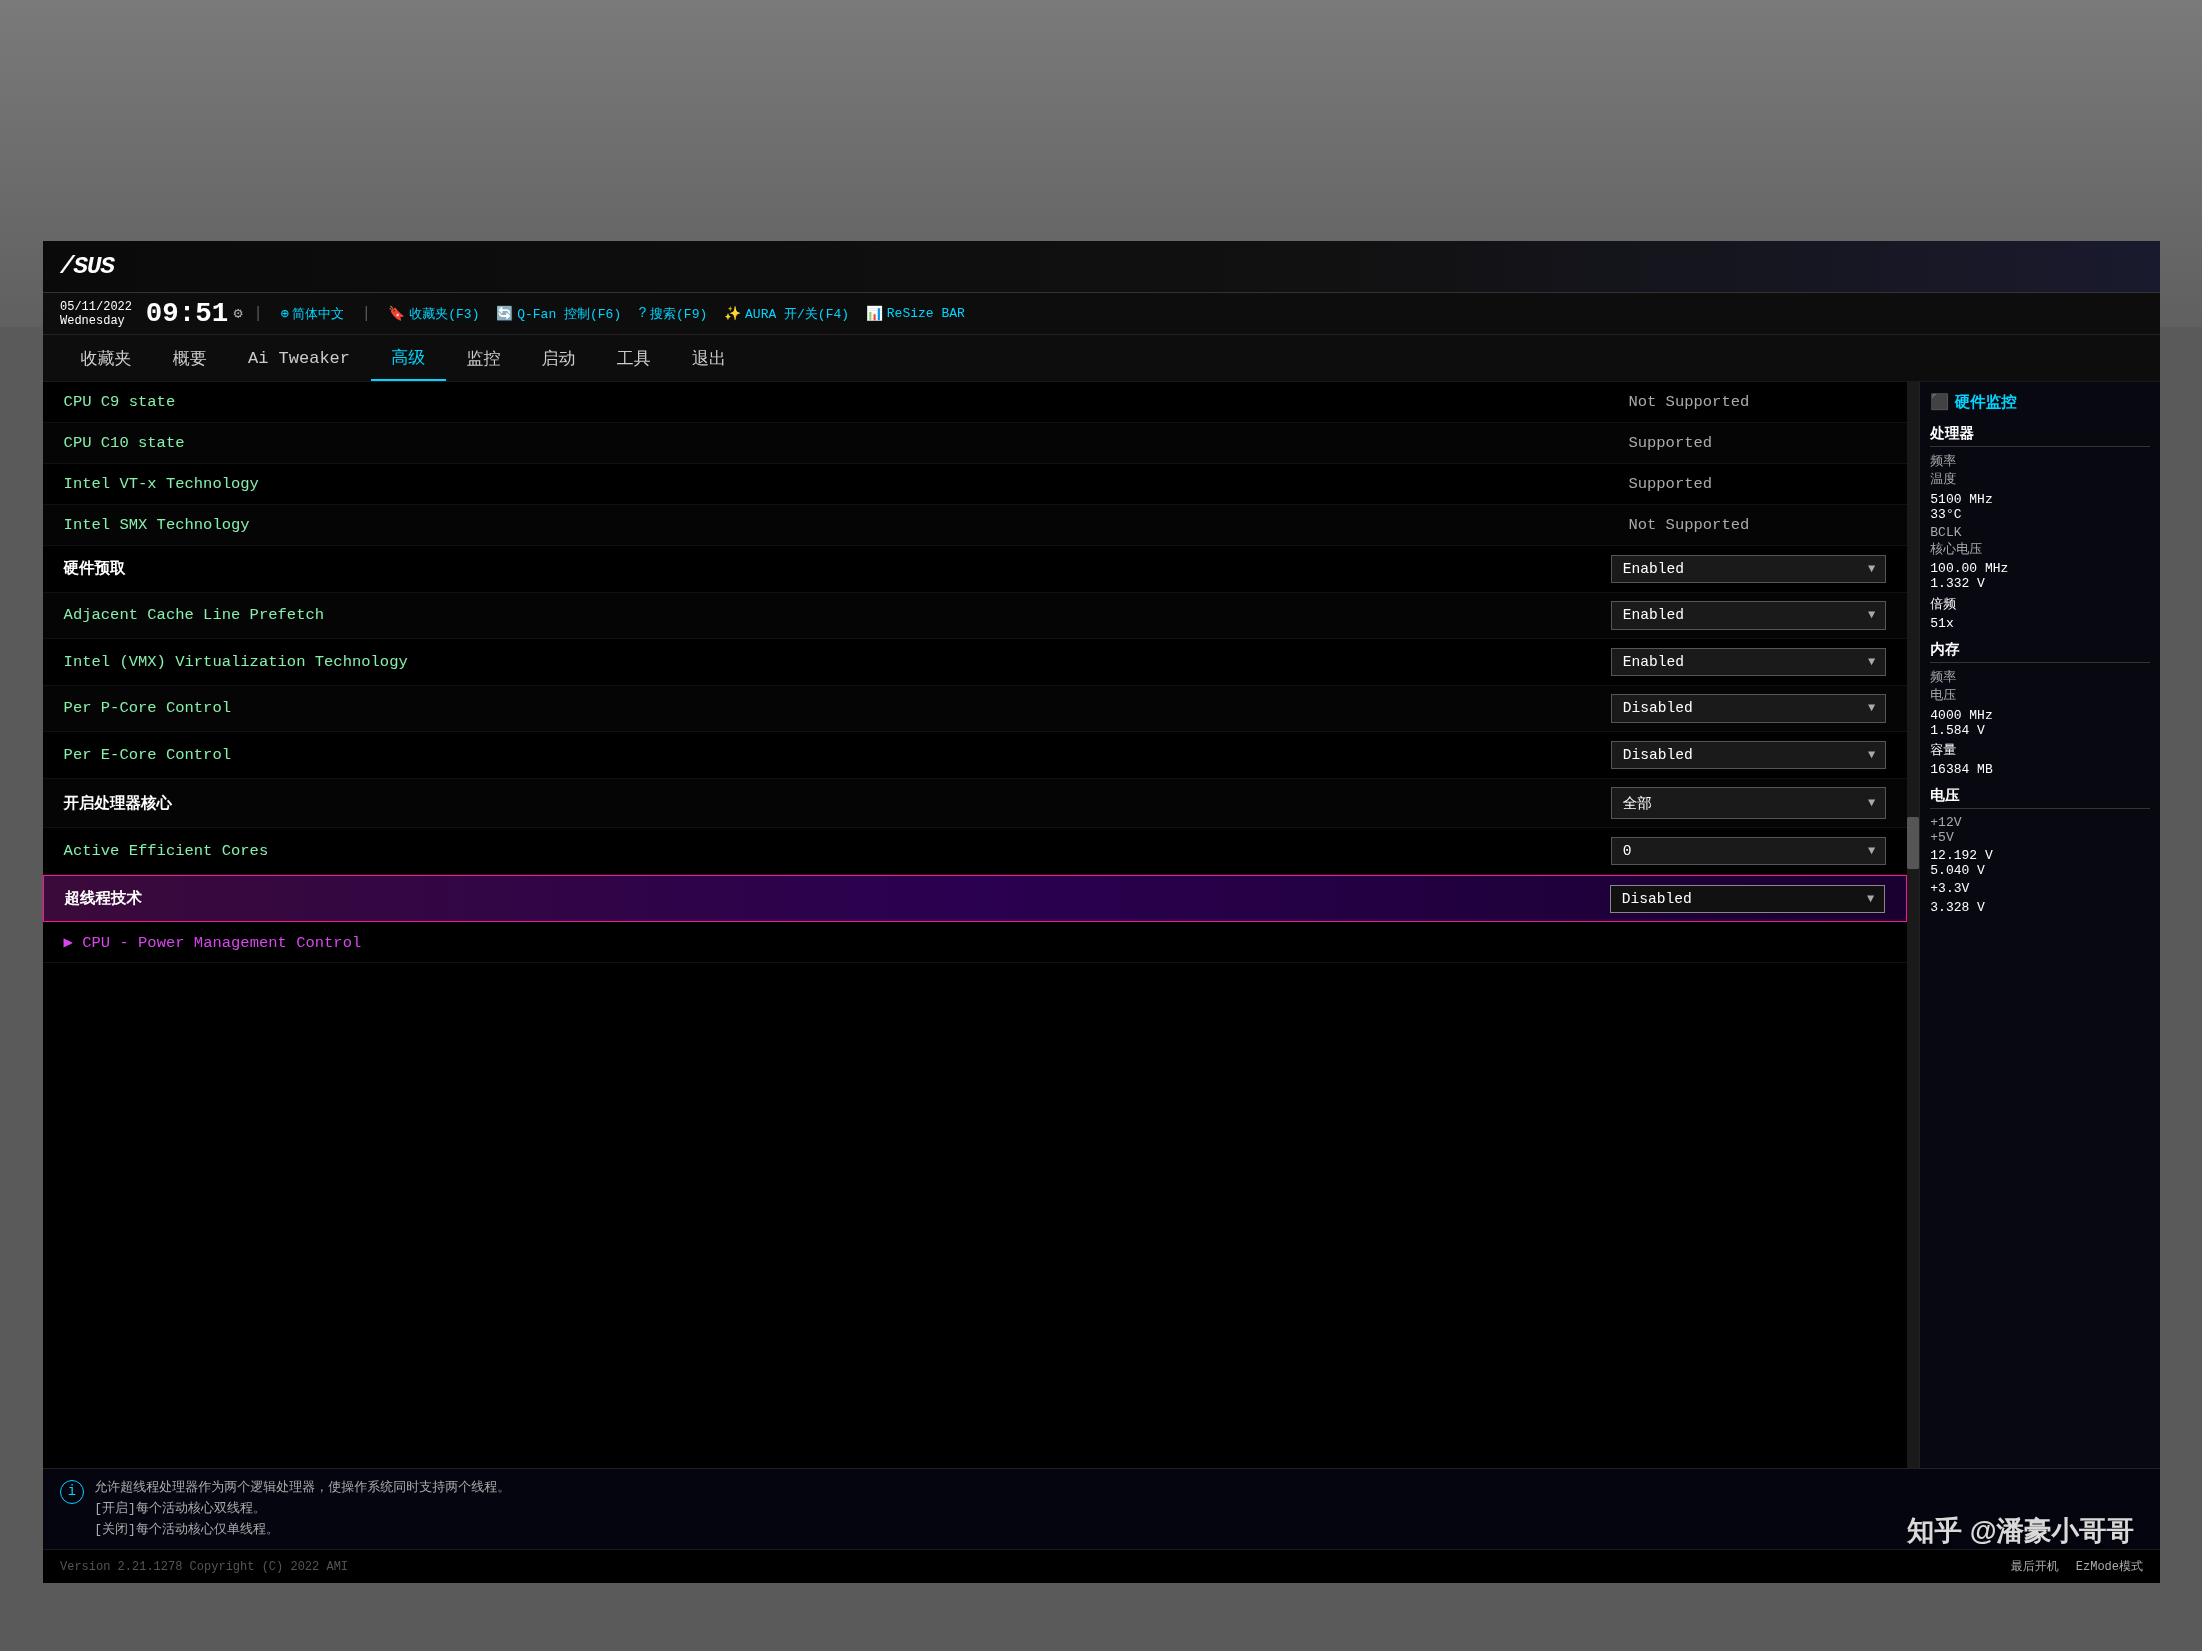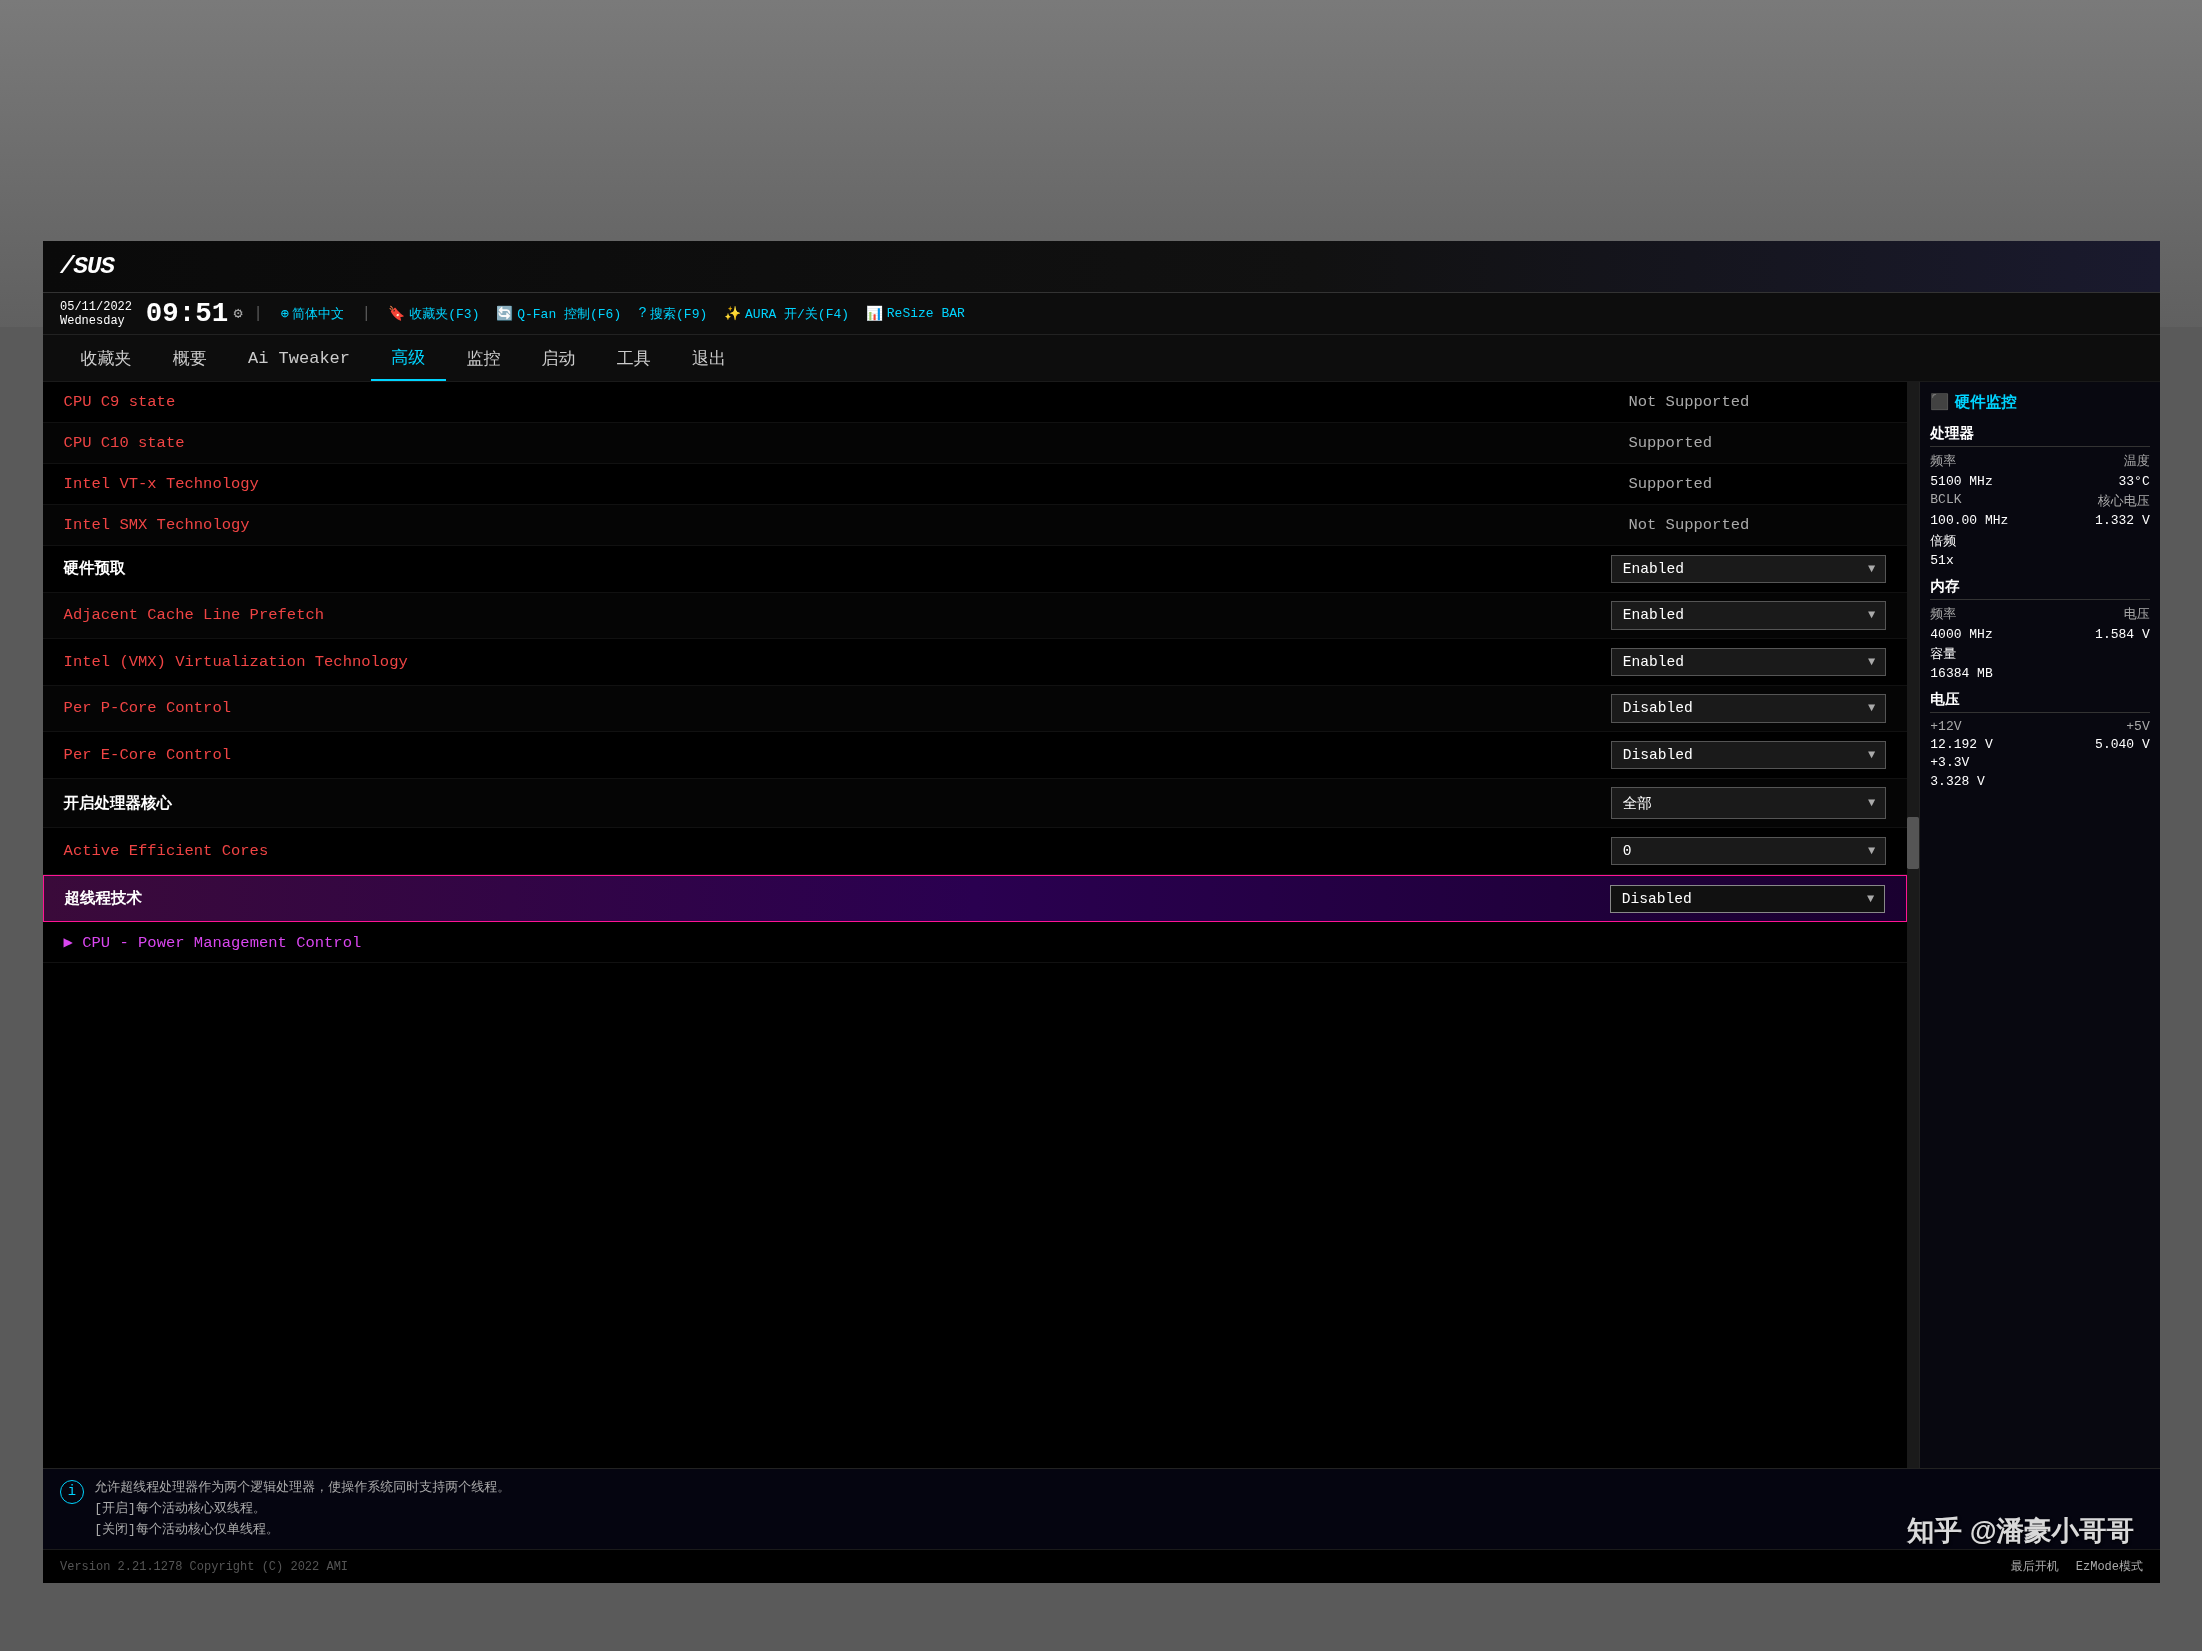--- a/index.html
+++ b/index.html
@@ -171,21 +171,21 @@
     .setting-row:nth-child(even) {
       background: #050505;
     }
 
     .setting-row.highlighted {
       background: linear-gradient(90deg, #3a0a3a, #2a0050, #1a0030);
       border: 1.7px solid #ff1493;
     }
 
     .setting-label {
-      color: #ef4444;
+      color: #86efac;
       font-size: 15.5px;
       flex: 1;
       font-weight: 500;
     }
 
     .setting-label.bold {
       font-weight: bold;
       color: #fff;
     }
 
@@ -259,22 +259,23 @@
       color: #fff;
       font-size: 14.6px;
       font-weight: bold;
       margin: 8.6px 0 5.2px 0;
       border-bottom: 0.9px solid #333;
       padding-bottom: 3.4px;
     }
 
     .hw-row {
       display: flex;
-      justify-content: space-between;
+      justify-content: flex-end;
       margin-bottom: 3.4px;
+      flex-direction: column;
     }
 
     .hw-label {
       color: #aaa;
       font-size: 13px;
     }
 
     .hw-value {
       color: #fff;
       font-size: 13px;

